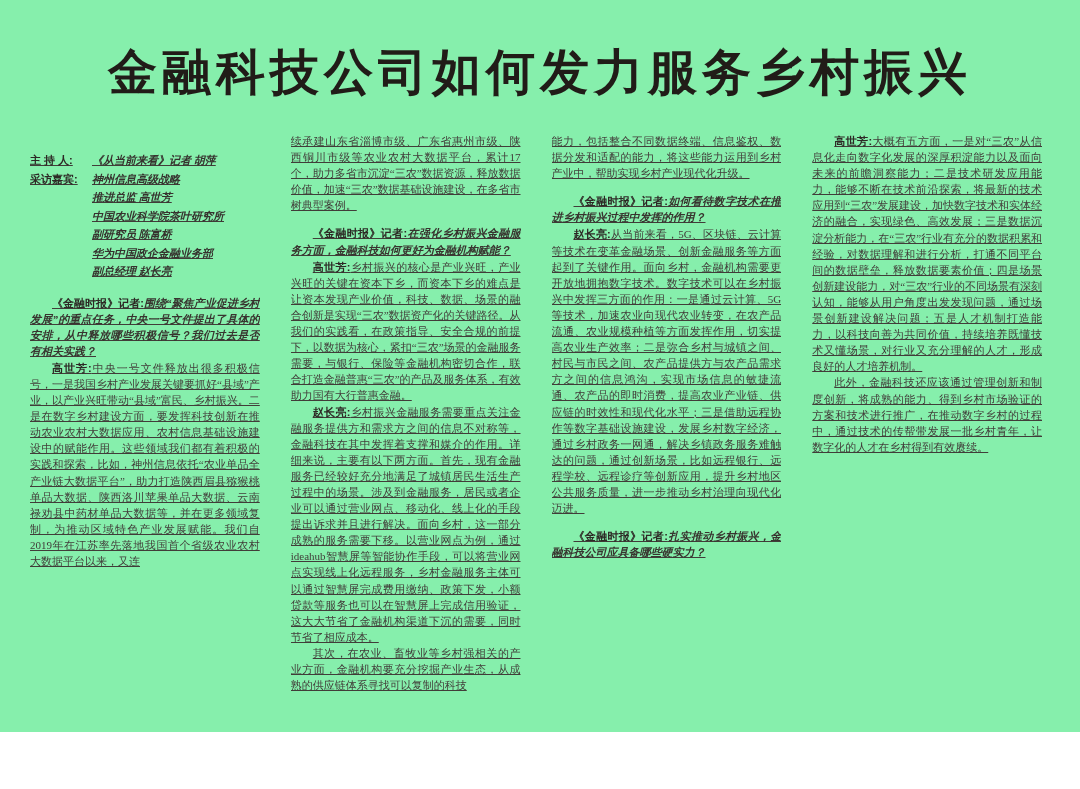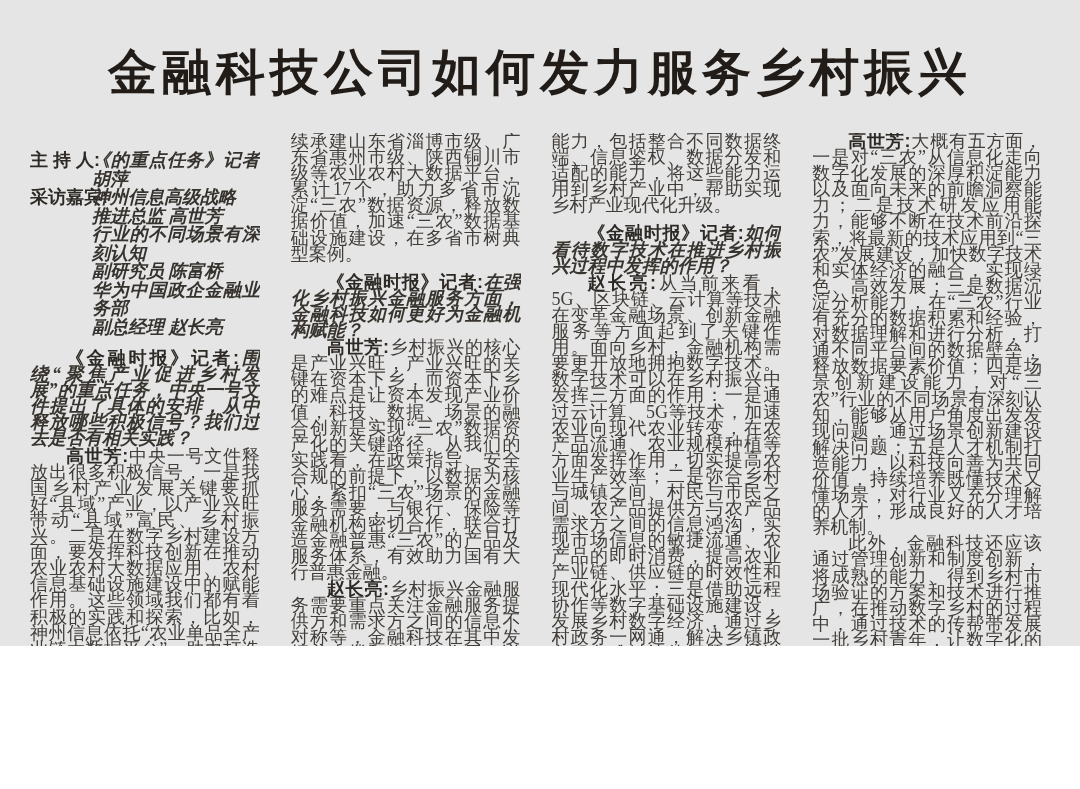--- a/index.html
+++ b/index.html
@@ -1,19 +1,19 @@
 <!DOCTYPE html>
 <html><head>
 <meta charset="utf-8">
 <style>
   html,body{margin:0;padding:0;}
   .page{
     position:relative;
-    width:1080px;height:646px;
-    background:#e5e5e5;
+    width:1080px;height:732px;
+    background:#86efac;
     overflow:hidden;
     font-family:"Liberation Serif","DejaVu Serif",serif;
     color:#413d39;
   }
   .headline{
     position:absolute;
     top:40px;left:0;right:0;
     margin:0;
     text-align:center;
     font-size:49px;
@@ -26,23 +26,24 @@
     position:absolute;
     left:30px;top:133px;
     width:1012px;height:656px;
     display:flex;
     gap:31px;
   }
   .col{
     flex:1 1 0;
     height:656px;
     overflow:hidden;
-    font-size:18px;
+    font-size:11px;
     line-height:16.1px;
     text-align:justify;
+    text-decoration:underline;
   }
   
   .byline{
     margin:18px 0 14px 0;
     line-height:18.5px;
   }
   .byline-row{display:flex;}
   .byline-label{
     width:62px;
     flex:0 0 62px;
@@ -84,33 +85,33 @@
 <div class="page">
 
   <h1 class="headline">金融科技公司如何发力服务乡村振兴</h1>
 
   <div class="columns">
 
     <div class="col col-flow">
       <div class="byline">
         <div class="byline-row">
           <span class="byline-label">主 持 人:</span>
-          <span class="byline-value">《的重点任务》记者 胡萍</span>
+          <span class="byline-value">《从当前来看》记者 胡萍</span>
         </div>
         <div class="byline-row">
           <span class="byline-label">采访嘉宾:</span>
           <span class="byline-value">神州信息高级战略</span>
         </div>
         <div class="byline-row">
           <span class="byline-label"></span>
           <span class="byline-value">推进总监 高世芳</span>
         </div>
         <div class="byline-row">
           <span class="byline-label"></span>
-          <span class="byline-value">行业的不同场景有深刻认知</span>
+          <span class="byline-value">中国农业科学院茶叶研究所</span>
         </div>
         <div class="byline-row">
           <span class="byline-label"></span>
           <span class="byline-value">副研究员 陈富桥</span>
         </div>
         <div class="byline-row">
           <span class="byline-label"></span>
           <span class="byline-value">华为中国政企金融业务部</span>
         </div>
         <div class="byline-row">

